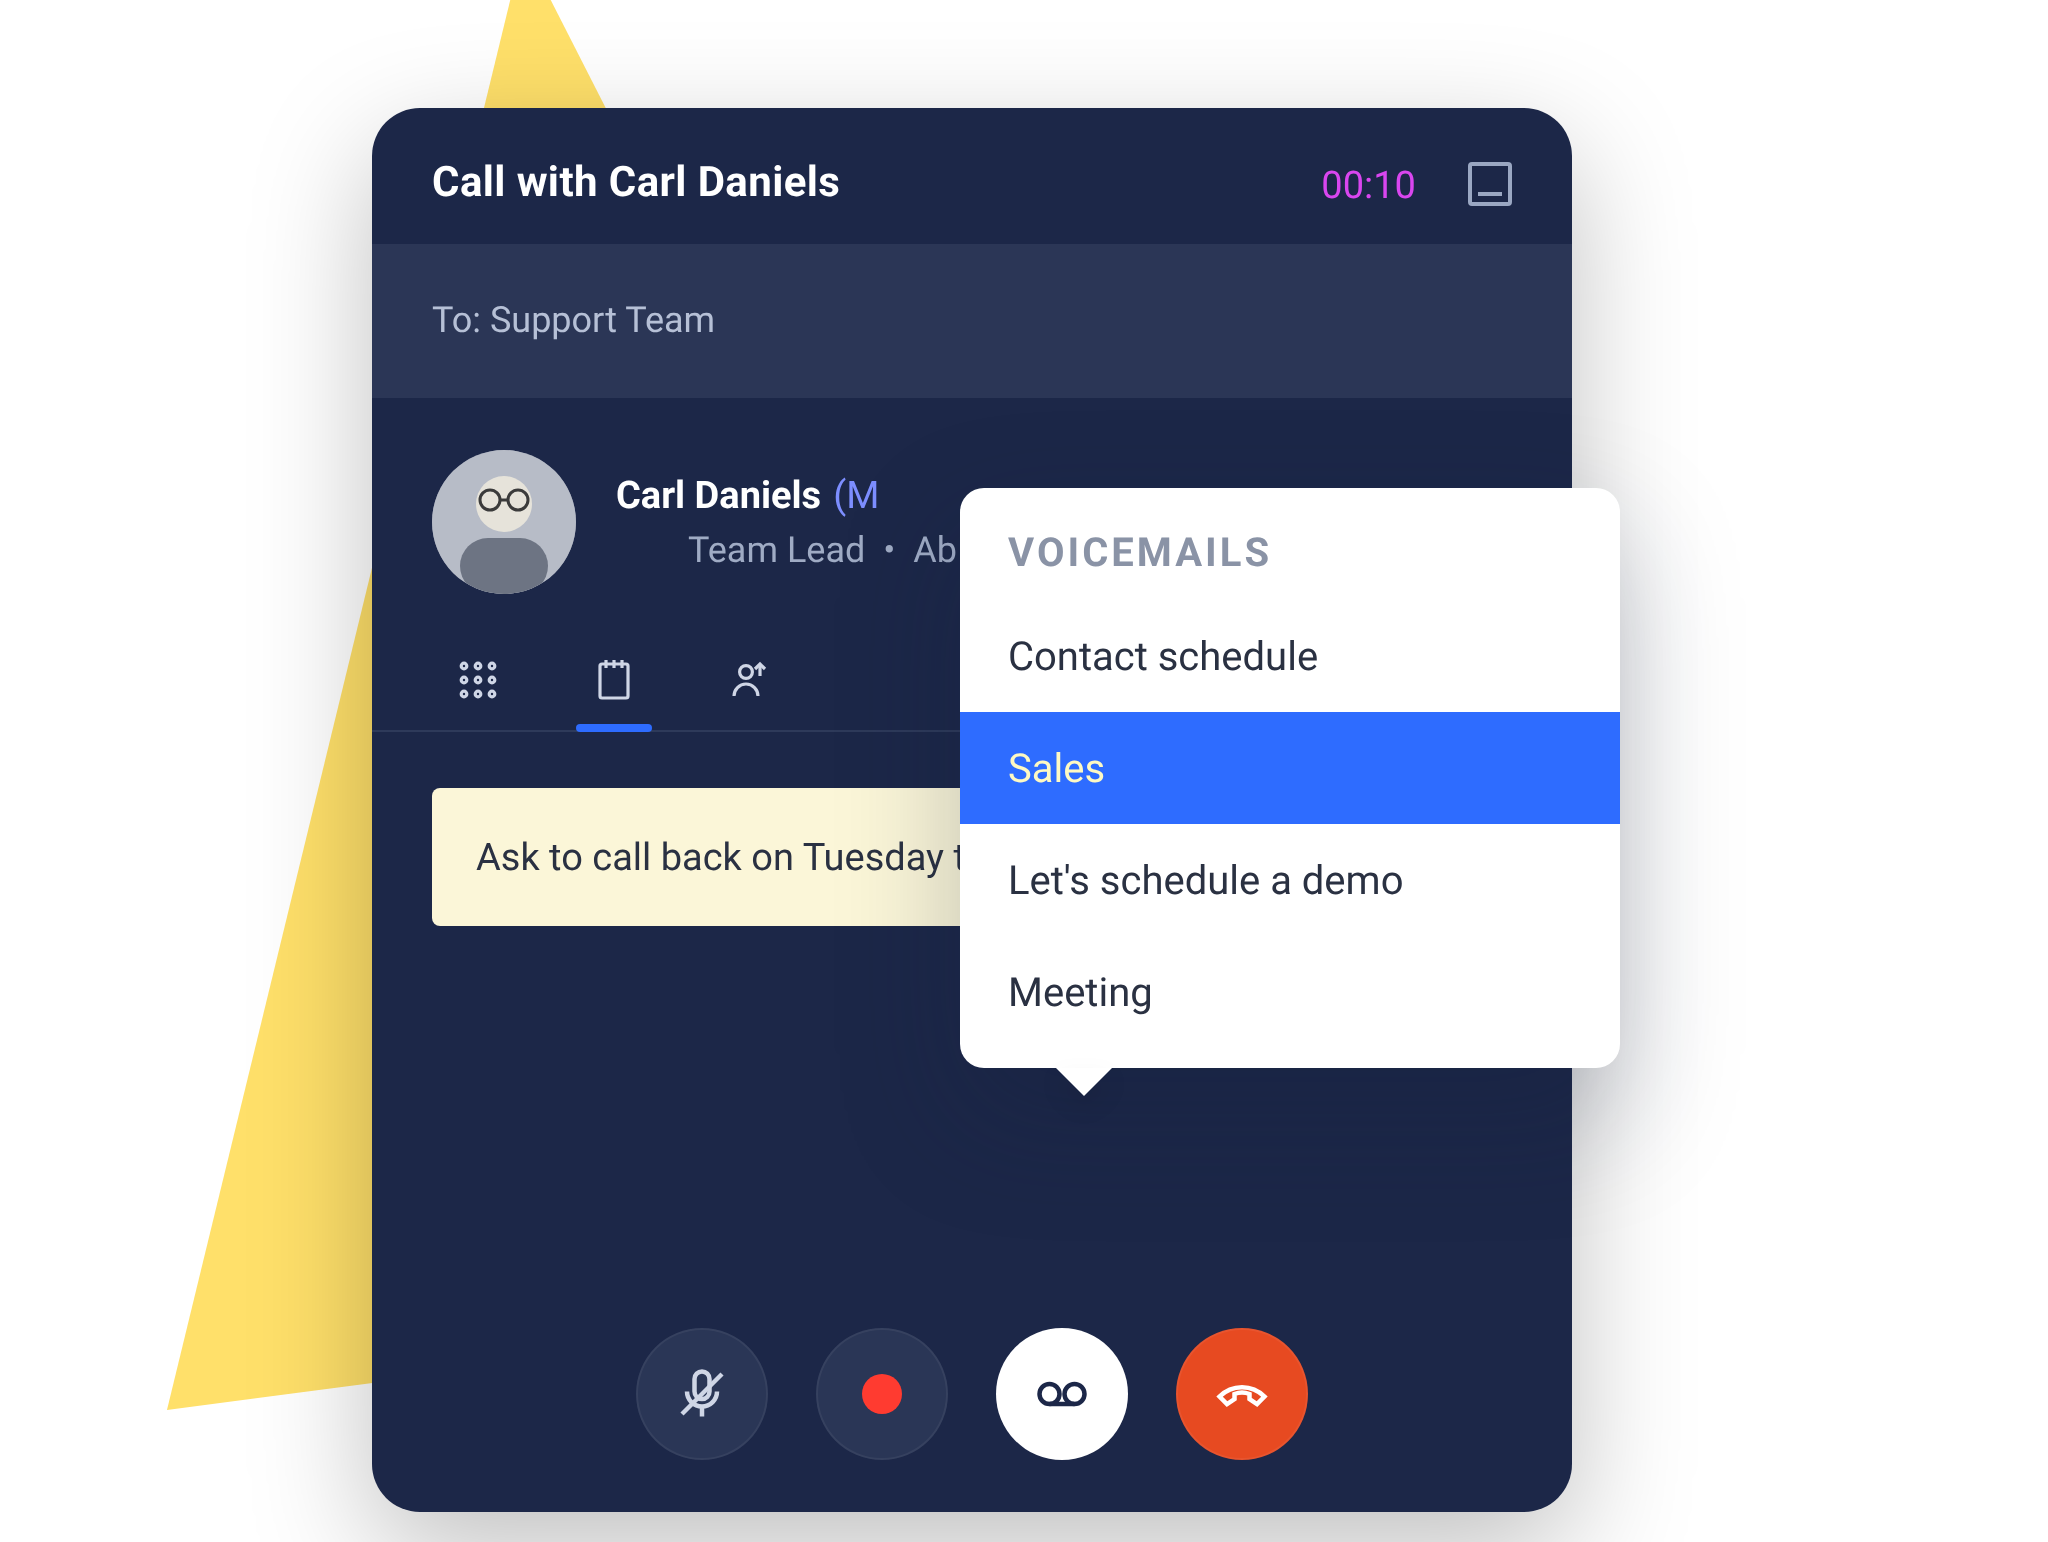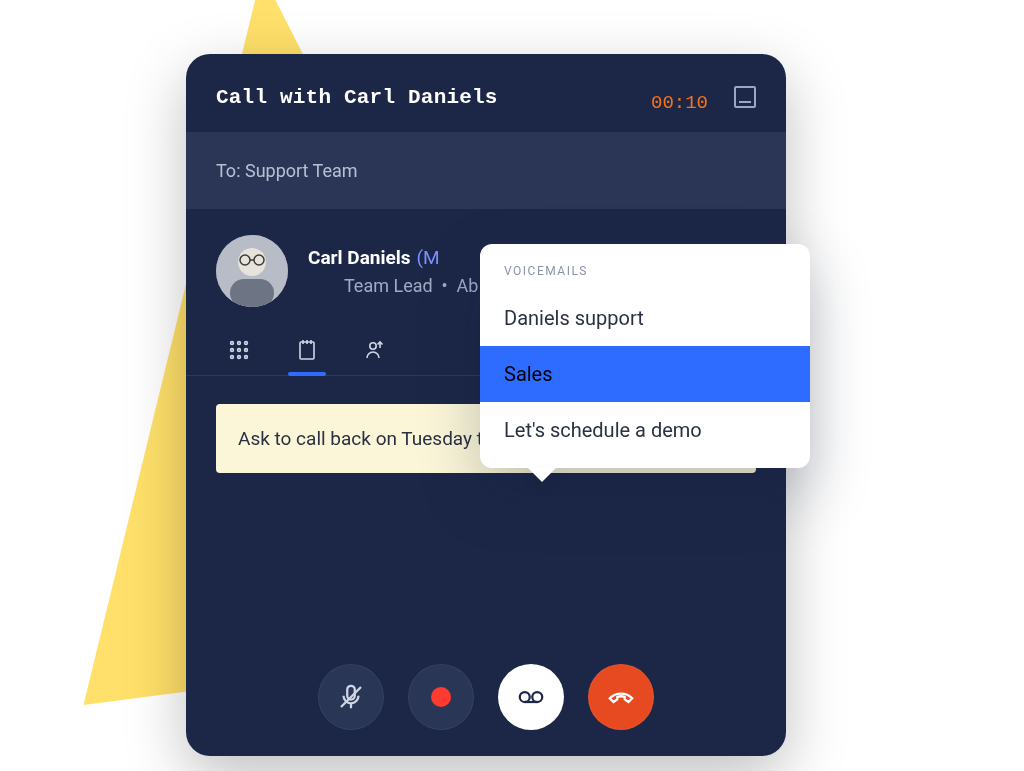--- a/index.html
+++ b/index.html
@@ -36,25 +36,24 @@
     box-shadow: 0 20px 60px rgba(0,0,0,0.25);
     overflow: hidden;
     z-index: 1;
   }
 
   .titlebar {
     display: flex;
     align-items: center;
     padding: 26px 30px 18px;
     color: #ffffff;
-    font-family: Liberation Mono, monospace;
   }
   .titlebar .title { font-size: 21px; font-weight: 700; letter-spacing: 0.2px; }
   .titlebar .spacer { flex: 1; }
-  .titlebar .duration { font-size: 19px; font-weight: 400; color: #f97316; margin-right: 26px; margin-top: 12px; }
+  .titlebar .duration { font-size: 19px; font-weight: 400; color: #d946ef; margin-right: 26px; }
   .titlebar .min-icon {
     width: 22px; height: 22px;
     border: 2px solid #9aa7c2;
     border-radius: 2px;
     position: relative;
   }
   .titlebar .min-icon::after {
     content: "";
     position: absolute;
     left: 3px; right: 3px; bottom: 3px;
@@ -159,31 +158,31 @@
     position:absolute;
     left: 48px;
     bottom: -14px;
     width: 0; height:0;
     border-left: 14px solid transparent;
     border-right: 14px solid transparent;
     border-top: 14px solid #ffffff;
     filter: drop-shadow(0 6px 6px rgba(0,0,0,0.08));
   }
   .pop-title {
-    color:#8a93a6; font-size:12px; letter-spacing: 1.5px; font-weight:400;
+    color:#8a93a6; font-size:20px; letter-spacing: 1.5px; font-weight:700;
     padding: 0 24px 12px;
   }
   .pop-item {
     padding: 16px 24px;
     font-size: 20px;
     color:#2a3142;
   }
   .pop-item.selected {
     background:#2e6cff;
-    color:#000000;
+    color:#fef9c3;
   }
 
 </style>
 </head>
 <body>
 
 <div class="stage">
 
   <div class="bg-shape"></div>
 
@@ -286,19 +285,20 @@
           <path d="M3 13c5-5 13-5 18 0l-3 3-3-2v-2c-2-.8-4-.8-6 0v2l-3 2-3-3z"></path>
         </svg>
       </div>
     </div>
 
   </div>
 
   <div class="popover-wrap">
     <div class="popover">
       <div class="pop-title">VOICEMAILS</div>
-      <div class="pop-item">Daniels support</div>
+      <div class="pop-item">Contact schedule</div>
       <div class="pop-item selected">Sales</div>
       <div class="pop-item">Let's schedule a demo</div>
+      <div class="pop-item">Meeting</div>
     </div>
   </div>
 
 </div>
 
 </body></html>

